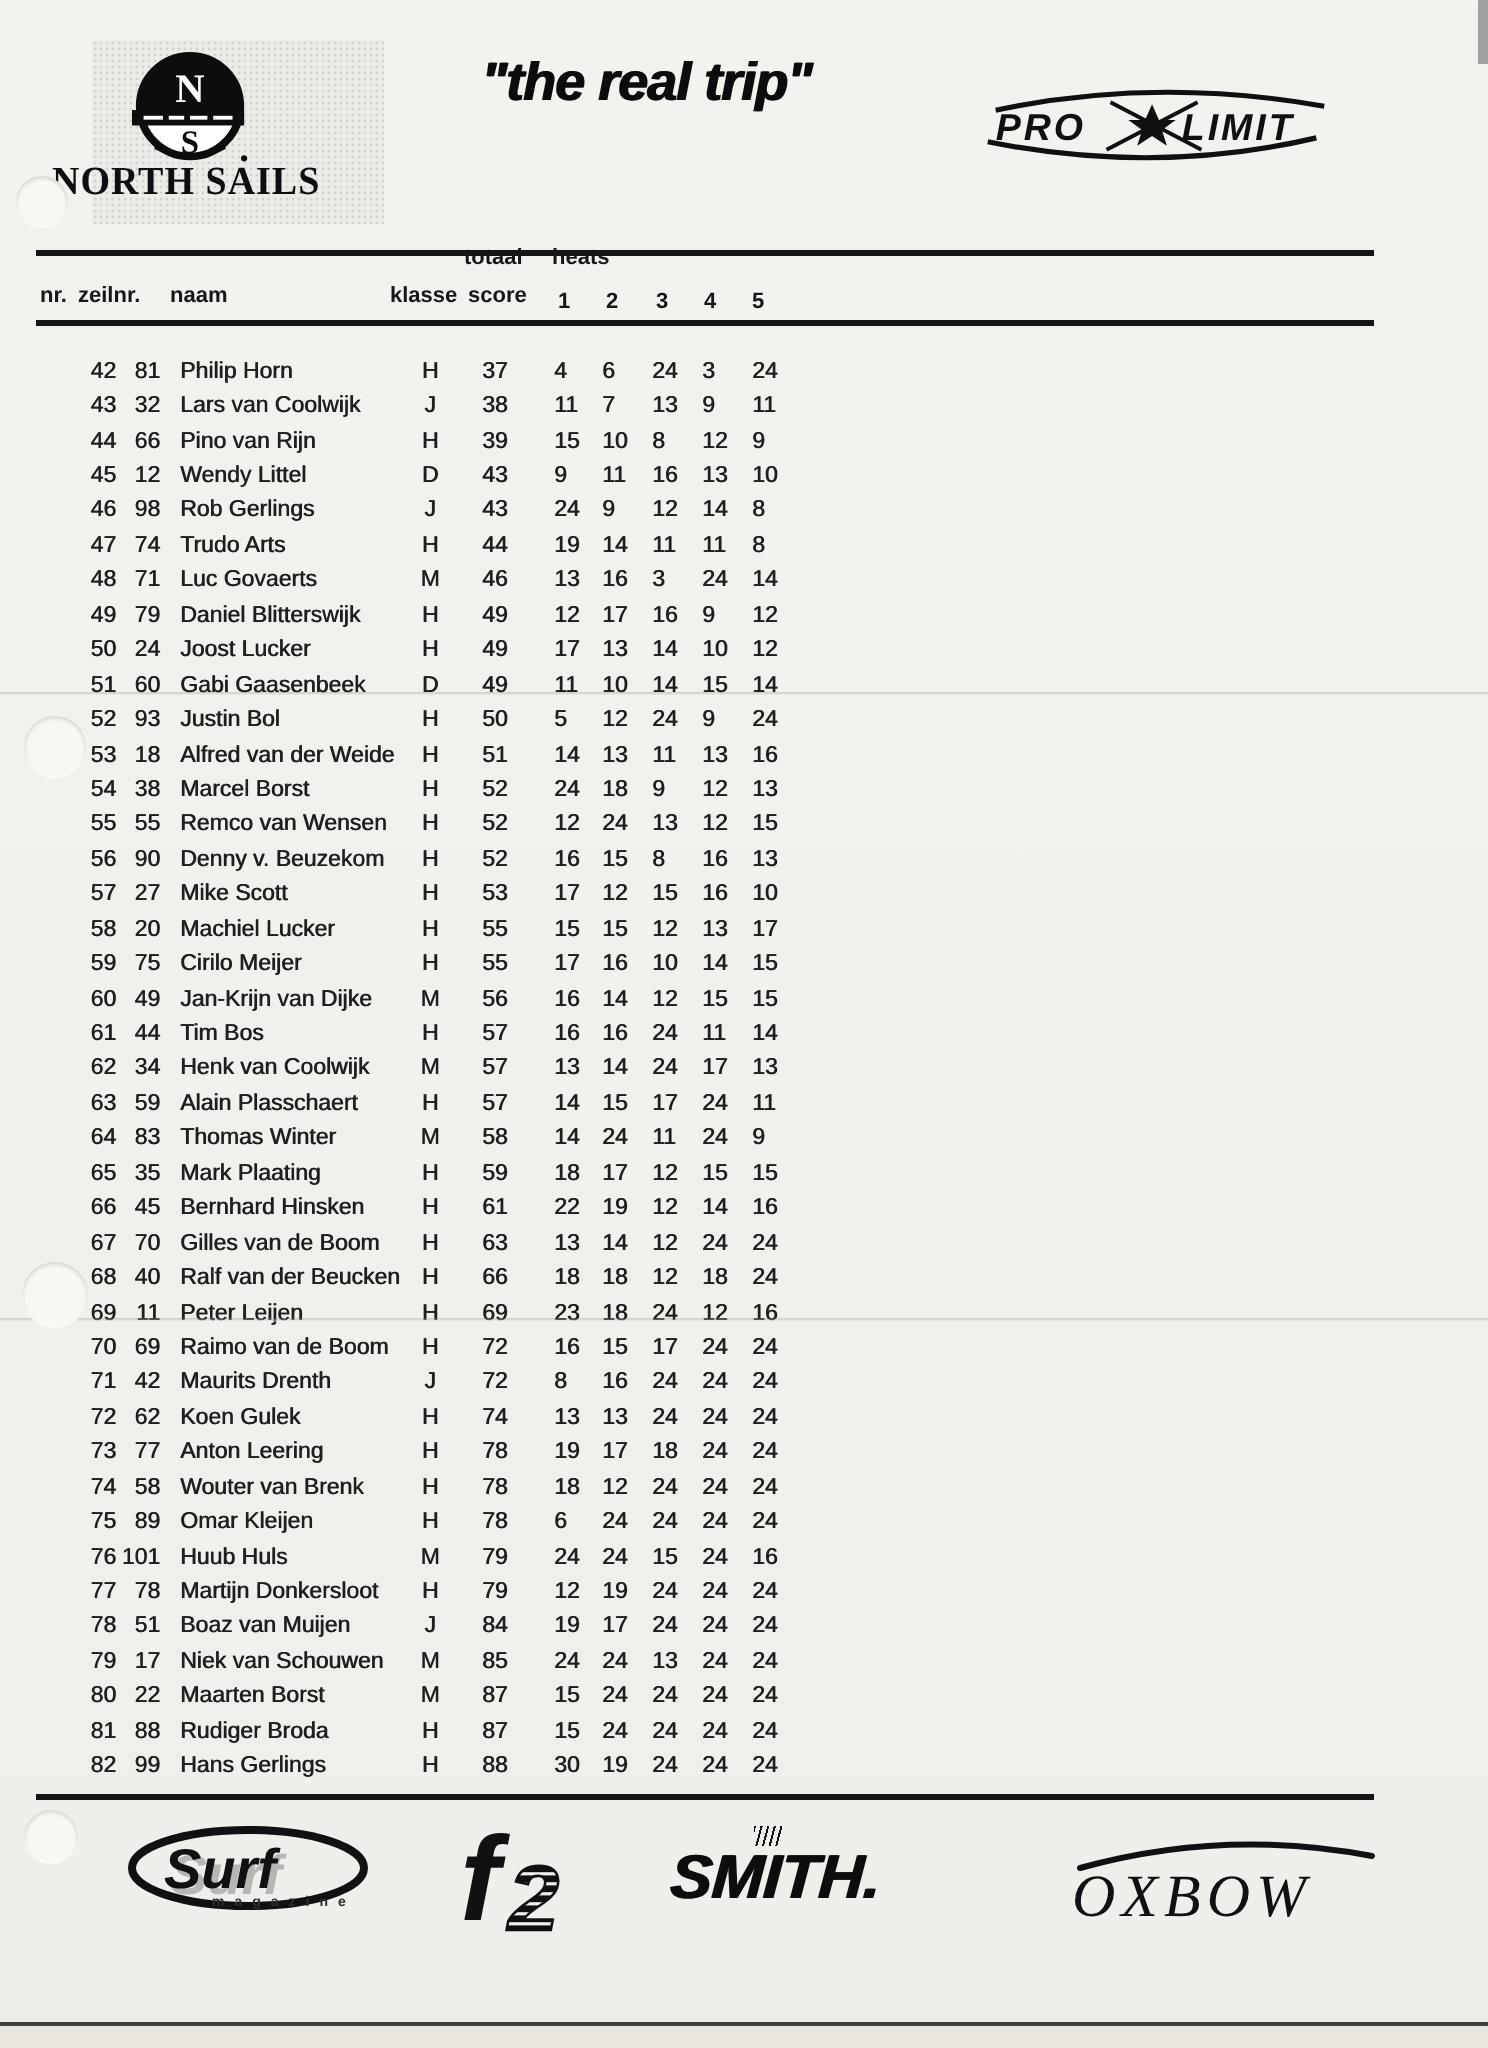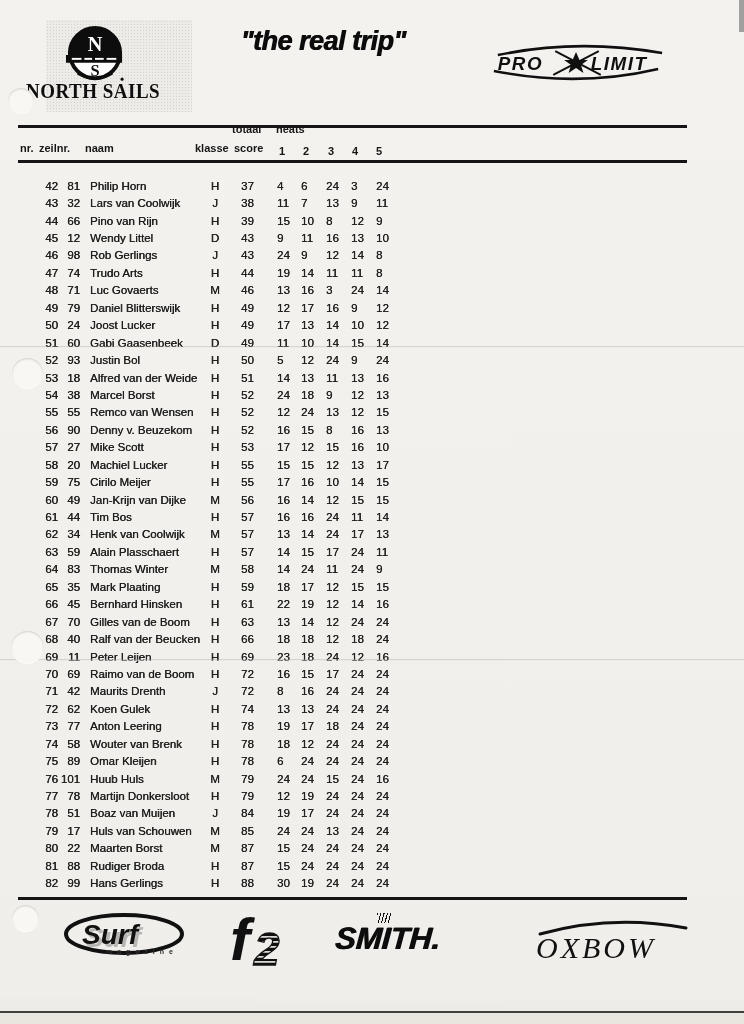--- a/index.html
+++ b/index.html
@@ -601,21 +601,21 @@
         <span class="c-heat">19</span>
         <span class="c-heat">17</span>
         <span class="c-heat">24</span>
         <span class="c-heat">24</span>
         <span class="c-heat">24</span>
       </div>
       <div class="t-row">
         <span class="c-nr">79</span>
         <span class="c-zeil">17</span>
         <span class="c-sp"></span>
-        <span class="c-naam">Huls van Schouwen</span>
+        <span class="c-naam">Niek van Schouwen</span>
         <span class="c-klasse">M</span>
         <span class="c-score">85</span>
         <span class="c-heat">24</span>
         <span class="c-heat">24</span>
         <span class="c-heat">13</span>
         <span class="c-heat">24</span>
         <span class="c-heat">24</span>
       </div>
       <div class="t-row">
         <span class="c-nr">80</span>

